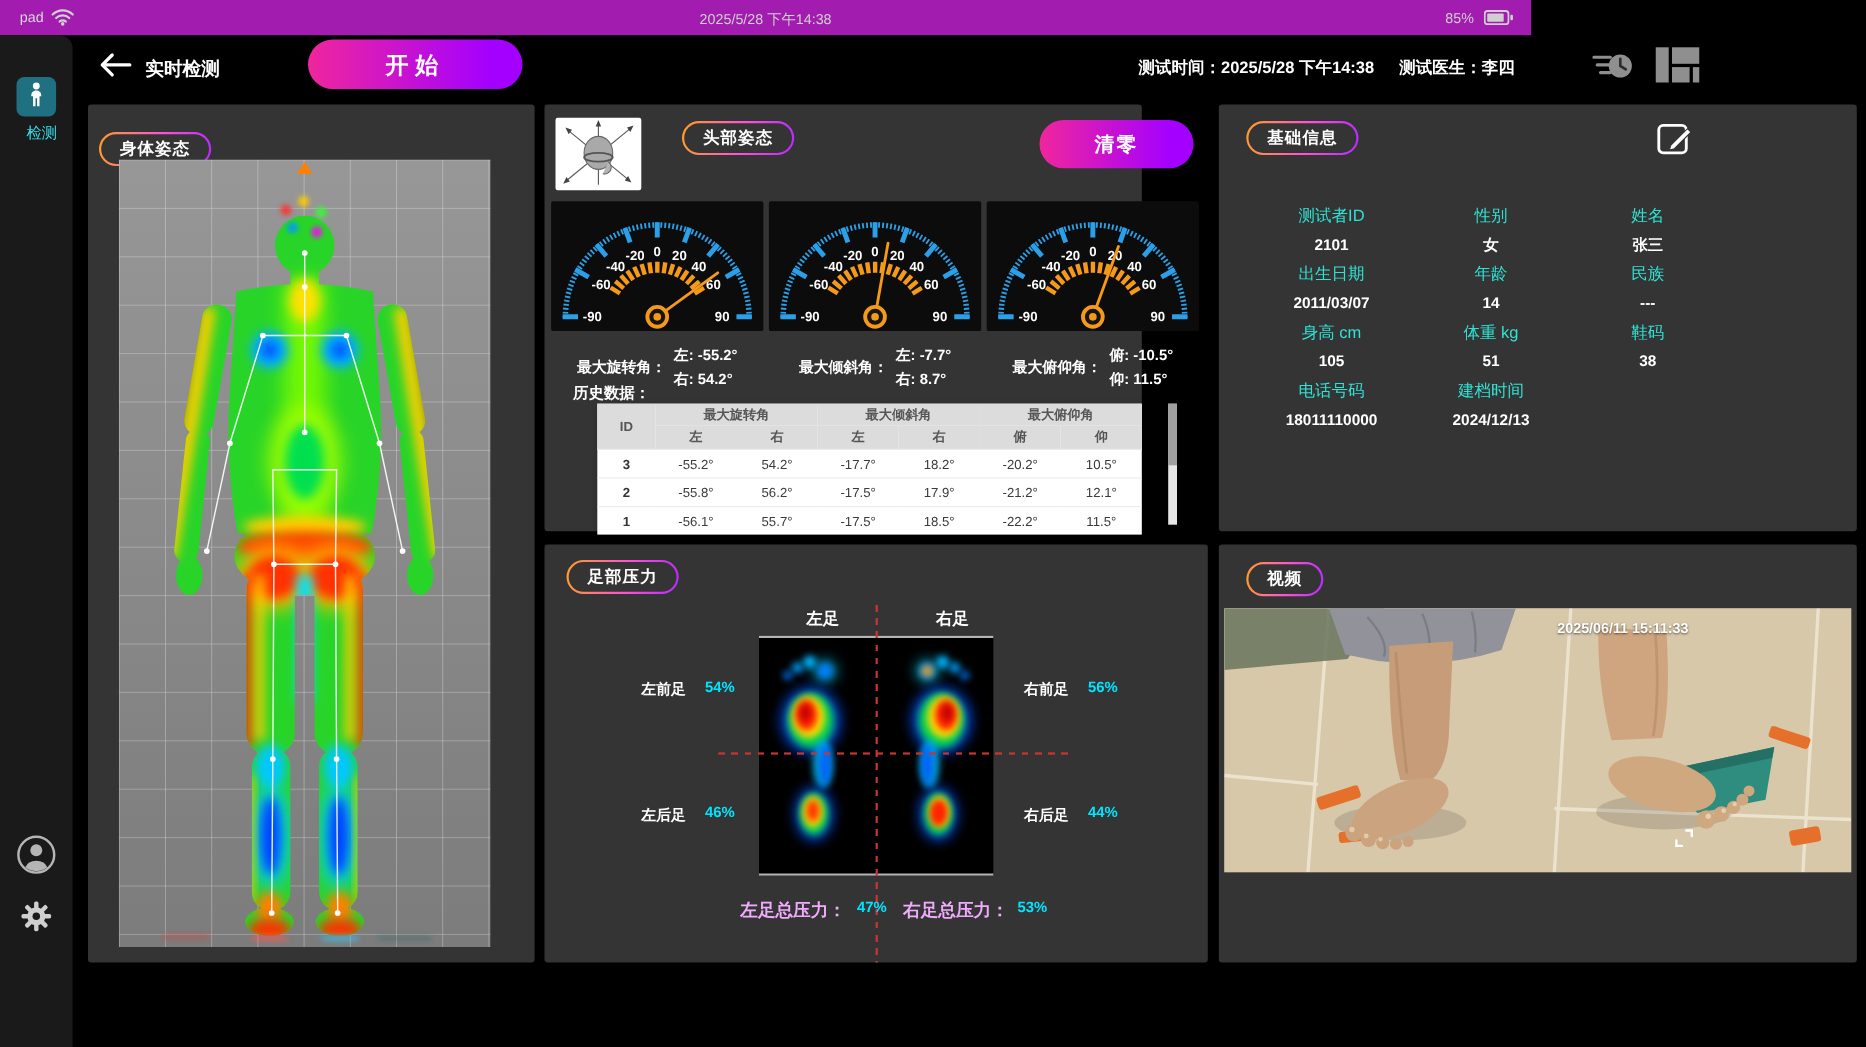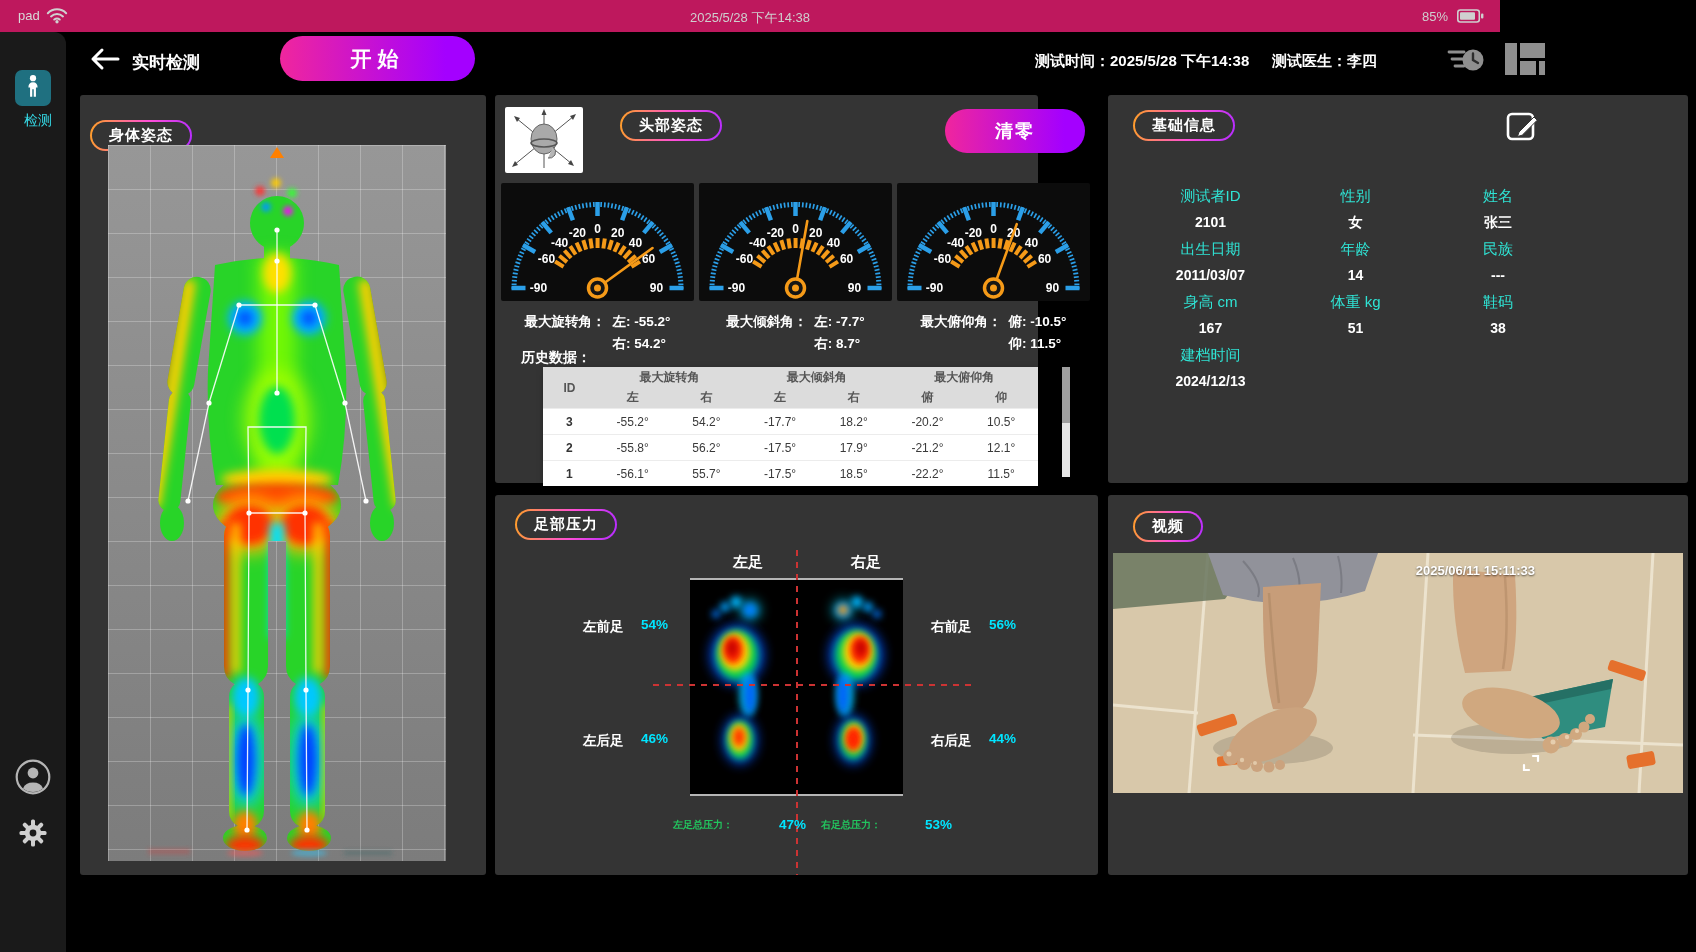--- a/index.html
+++ b/index.html
@@ -1,19 +1,19 @@
 <!DOCTYPE html>
 <html><head>
 <meta charset="utf-8">
 <style>
   html,body{margin:0;padding:0;background:#000;}
   #stage{position:relative;width:1696px;height:952px;background:#000;overflow:hidden;
          font-family:"Liberation Sans",sans-serif;color:#fff;}
   
-  #topbar{position:absolute;left:0;top:0;width:1500px;height:32px;background:#be185d;}
+  #topbar{position:absolute;left:0;top:0;width:1392px;height:32px;background:#a21caf;}
   #topbar .dev{position:absolute;left:18px;top:8px;font-size:13px;color:#d8d8d8;}
   #wifi{position:absolute;left:46px;top:7px;}
   #bar-time{position:absolute;left:0;right:0;top:9px;text-align:center;font-size:13px;color:#cfcfcf;}
   #bat-pct{position:absolute;right:52px;top:9px;font-size:13px;color:#cfcfcf;}
   #bat-icon{position:absolute;right:16px;top:9px;}
   
   #sidebar{position:absolute;left:0;top:32px;width:66px;height:920px;background:#1a1a1a;border-top-right-radius:12px;}
   #nav-detect{position:absolute;left:15px;top:38px;width:36px;height:36px;background:#1f7080;border-radius:7px;
               display:flex;align-items:center;justify-content:center;cursor:pointer;}
   #nav-detect-label{position:absolute;left:0;top:80px;width:76px;text-align:center;color:#35dbe8;font-size:14px;}
@@ -41,21 +41,21 @@
          background:linear-gradient(100deg,#ffa024,#ff4fd8 55%,#b42bff);}
   .badge span{display:block;background:#343434;border-radius:18px;padding:4px 17px;
               color:#fff;font-size:15px;font-weight:bold;letter-spacing:1px;white-space:nowrap;}
   
   #body-photo{position:absolute;left:28px;top:50px;width:338px;height:716px;}
   
   #head-thumb{position:absolute;left:10px;top:12px;width:78px;height:66px;background:#fff;border-radius:2px;}
   #clear-btn{left:450px;top:14px;width:140px;height:44px;font-size:18px;letter-spacing:2px;}
   .gauge-col{position:absolute;top:88px;width:197px;}
   .gauge-box{width:193px;height:118px;background:#0c0c0c;border-radius:2px;margin-left:2px;}
-  .gauge-vals{display:flex;align-items:flex-start;justify-content:center;gap:7px;margin-top:8px;}
+  .gauge-vals{display:flex;align-items:center;justify-content:center;gap:7px;margin-top:8px;}
   .gv-metric{font-size:13.5px;font-weight:bold;}
   .gv-lines{display:flex;flex-direction:column;gap:4px;}
   .gv-line{font-size:13.5px;font-weight:bold;white-space:nowrap;}
   #hist-label{position:absolute;left:26px;top:254px;font-size:14px;font-weight:bold;}
   #hist-table{position:absolute;left:48px;top:272px;border-collapse:collapse;background:#fff;
               box-shadow:2px 3px 6px rgba(0,0,0,.55);}
   #hist-table th{background:#dcdcdc;color:#555;font-size:12px;font-weight:bold;padding:0;}
   #hist-table thead tr:first-child th{height:20px;}
   #hist-table thead tr:last-child th{height:21px;}
   #hist-table td{color:#3a3a3a;font-size:12px;text-align:center;height:23px;border-top:1px solid #ececec;}
@@ -72,21 +72,21 @@
   
   .foot-col-title{position:absolute;top:58px;font-size:15px;font-weight:bold;}
   #foot-box{position:absolute;left:195px;top:83px;width:213px;height:214px;background:#000;
             border-top:2px solid #b5b5b5;border-bottom:2px solid #b5b5b5;}
   .dash-v{position:absolute;left:301px;top:55px;width:2px;height:325px;
           background:repeating-linear-gradient(to bottom,#cc3333 0 6px,transparent 6px 12px);}
   .dash-h{position:absolute;left:158px;top:189px;width:318px;height:2px;
           background:repeating-linear-gradient(to right,#cc3333 0 6px,transparent 6px 12px);}
   .region-label{position:absolute;font-size:13.5px;font-weight:bold;color:#fff;}
   .region-value{position:absolute;font-size:13.5px;font-weight:bold;color:#00e5ff;}
-  .total-label{position:absolute;font-size:10px;font-weight:bold;color:#22c55e;}
+  .total-label{position:absolute;font-size:16px;font-weight:bold;color:#f0abfc;}
   .total-value{position:absolute;font-size:13.5px;font-weight:bold;color:#00e5ff;}
   
   #video-frame{position:absolute;left:5px;top:58px;width:570px;height:240px;overflow:hidden;background:#d8c8aa;}
   #video-ts{position:absolute;right:148px;top:10px;font-size:13px;font-weight:bold;color:#fff;
             text-shadow:0 1px 2px rgba(0,0,0,.6);}
   #expand-btn{position:absolute;right:142px;bottom:16px;cursor:pointer;}
 </style>
 </head>
 <body>
 
@@ -785,29 +785,33 @@
       <div class="info-cell">
           <span class="info-label">年龄</span>
           <span class="info-value">14</span>
         </div>
       <div class="info-cell">
           <span class="info-label">民族</span>
           <span class="info-value">---</span>
         </div>
       <div class="info-cell">
           <span class="info-label">身高 cm</span>
-          <span class="info-value">167</span>
+          <span class="info-value">105</span>
         </div>
       <div class="info-cell">
           <span class="info-label">体重 kg</span>
           <span class="info-value">51</span>
         </div>
       <div class="info-cell">
           <span class="info-label">鞋码</span>
           <span class="info-value">38</span>
+        </div>
+      <div class="info-cell">
+          <span class="info-label">电话号码</span>
+          <span class="info-value">18011110000</span>
         </div>
       <div class="info-cell">
           <span class="info-label">建档时间</span>
           <span class="info-value">2024/12/13</span>
         </div>
     </div>
   </div>
 
   <div id="foot-panel" class="panel">
     <div class="badge" style="left:20px;top:14px;">

